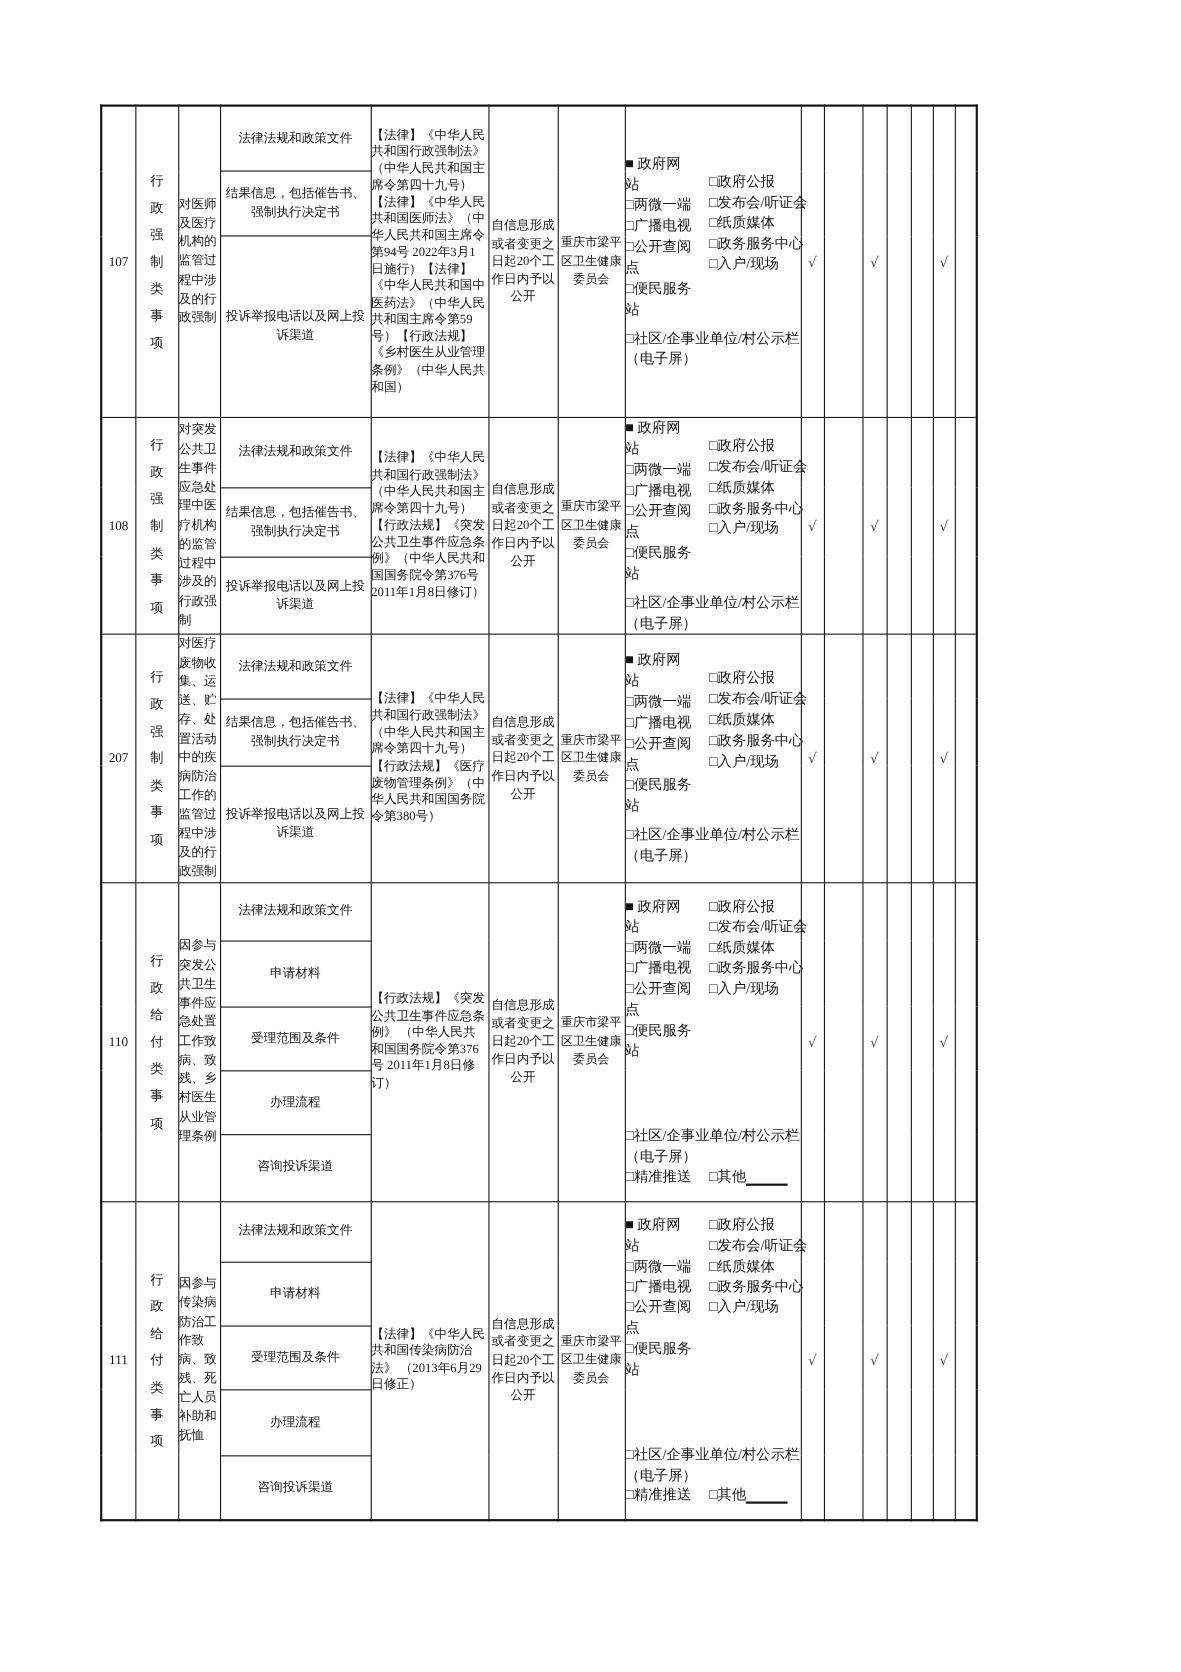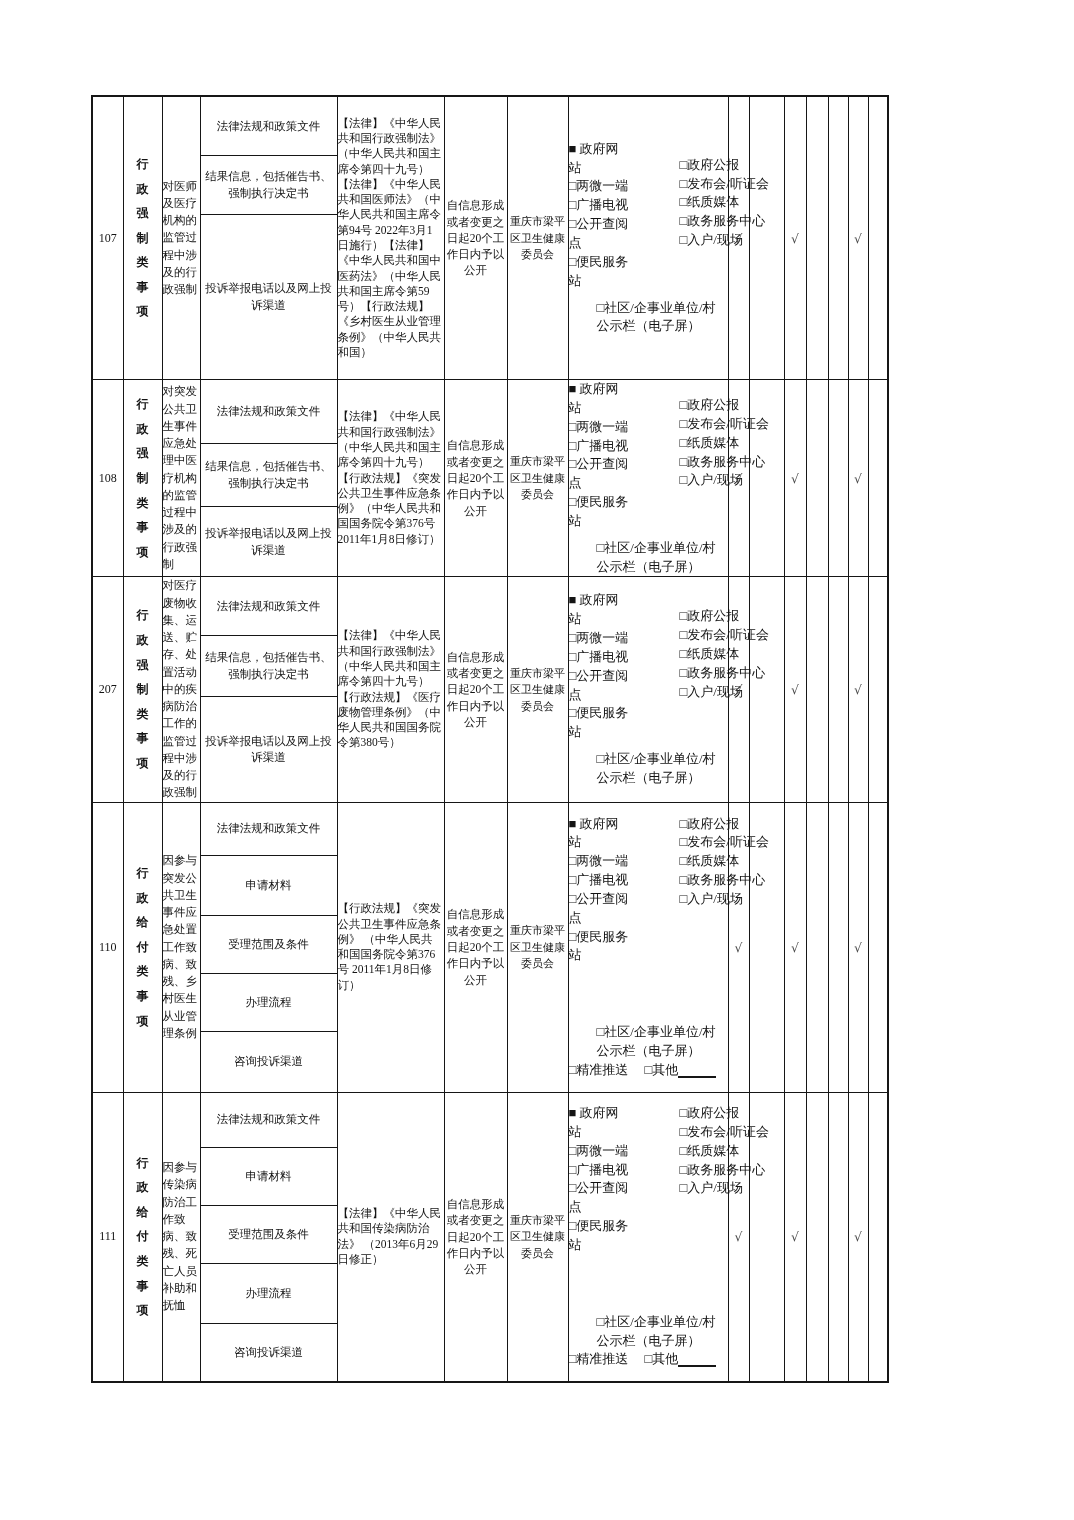--- a/index.html
+++ b/index.html
@@ -12,38 +12,38 @@
 
   table.doc {
     position:absolute; left:91px; top:95px;
     border-collapse:collapse; table-layout:fixed;
     width:798px;
     border:2px solid #161616;
   }
   table.doc td { border:1.6px solid #161616; padding:0; vertical-align:middle; overflow:visible; }
 
   td.num  { text-align:center; font-size:12px; }
-  td.cat  { text-align:center;font-weight:bold; }
+  td.cat  { text-align:center; }
   .vtext  { width:13px; margin:0 auto; word-break:break-all; line-height:2.05; font-size:12px; text-align:center; }
 
   td.desc { padding:1px; }
   .desc-t { font-size:11.5px; line-height:1.5; word-break:break-all; text-align:left; }
 
   td.sub   { text-align:center; font-size:11.5px; line-height:1.45; padding:2px; }
   td.legal { font-size:11.5px; line-height:1.33; padding:3px 2px 3px 4px; text-align:left; word-break:break-all; }
   td.time  { text-align:center; font-size:11.5px; line-height:1.42; padding:0 3px; }
   td.dept  { text-align:center; font-size:11px;   line-height:1.5;  padding:0;margin-left:37px; }
 
   td.channels { vertical-align:top; padding:5px 0 4px 4px; font-size:13px; line-height:1.45; }
   .ch-cols  { display:flex; }
   .ch-left  { width:62px; margin-right:14px; flex:none; word-break:break-all; }
-  .ch-right { flex:1; white-space:nowrap;margin-left:35px; }
+  .ch-right { flex:1; white-space:nowrap; }
   .ch-right.offset { padding-top:16px; }
   .ch-item  { display:block; }
-  .ch-bottom { margin-top:8px; word-break:break-all;padding-left:28px; }
+  .ch-bottom { margin-top:8px; word-break:break-all; }
   .ch-bottom.gap { margin-top:58px; }
   .ch-bottom2 { display:flex; align-items:flex-end; }
   .ch-bottom2 .p1 { width:62px; margin-right:14px; flex:none; }
   .ch-bottom2 .p2 { flex:none; }
   .blank-line { display:inline-block; width:38px; border-bottom:2px solid #161616; height:10px; margin-bottom:2px; }
 
   td.check { text-align:center; font-size:12.5px; color:#4d4d4d; font-family:"DejaVu Sans","Liberation Sans",sans-serif; }
 </style>
 </head>
 <body>

